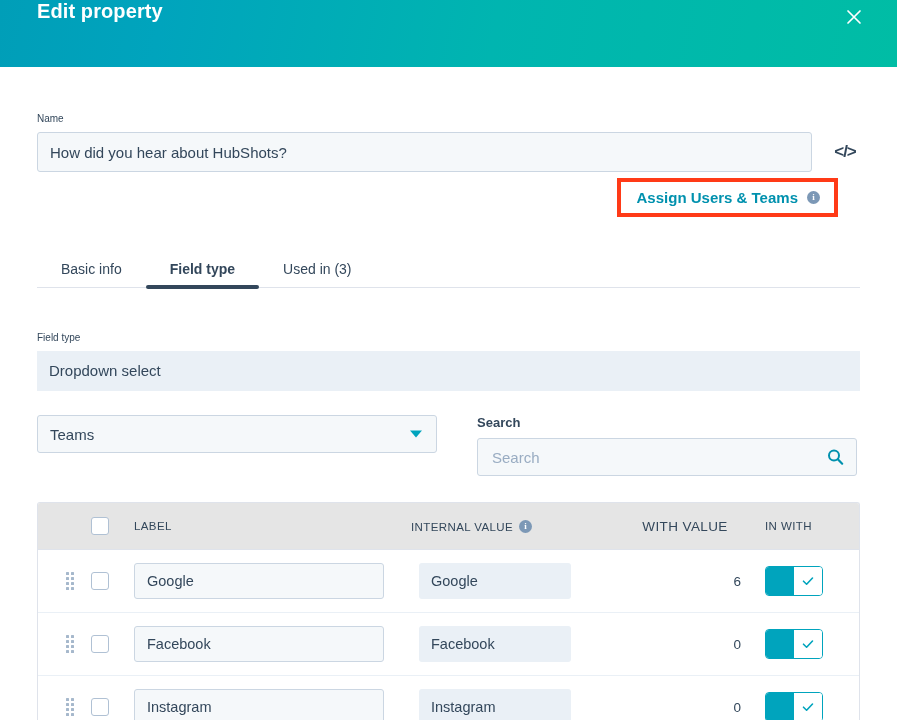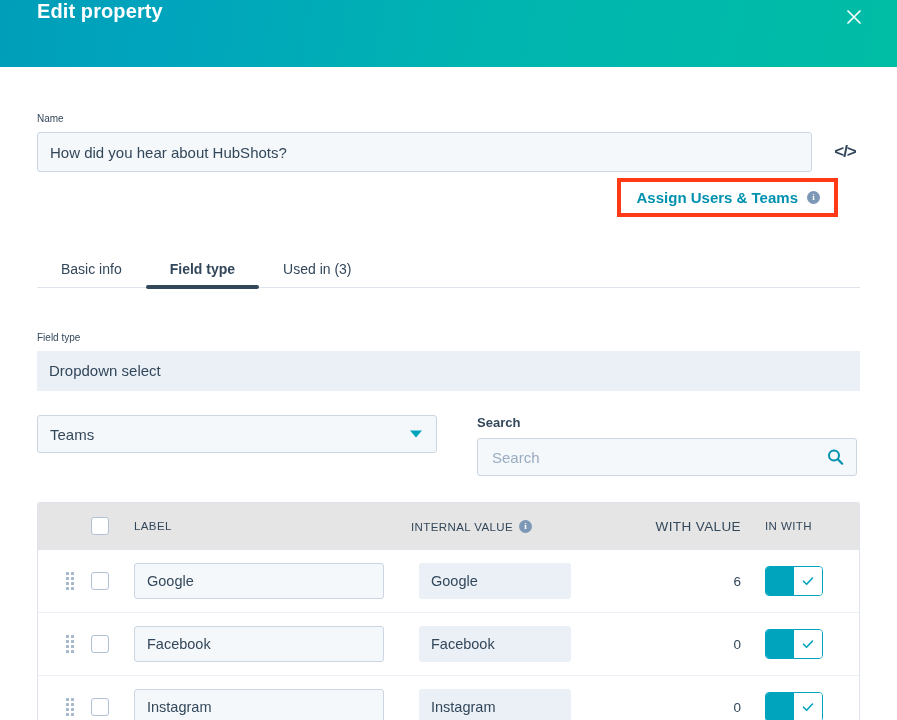--- a/index.html
+++ b/index.html
@@ -265,21 +265,21 @@
     background: #ffffff;
   }
   .c-handle { width: 36px; display: flex; justify-content: flex-end; padding-left: 12px; box-sizing: border-box;}
   .c-check  { width: 52px; display: flex; justify-content: center; }
   .c-label  { flex: 1 1 auto; padding-left: 8px; }
   .c-internal { width: 210px; }
   .c-withvalue { width: 112px; text-align: right; font-size: 13.5px; }
   .c-informs { width: 118px; padding-left: 24px; box-sizing: border-box; }
 
   .opt-head .c-label { padding-left: 8px; }
-  .opt-head .c-withvalue { text-align: right; padding-left: 8px; }
+  .opt-head .c-withvalue { text-align: center; padding-left: 8px; }
 
   .drag-dots {
     display: grid;
     grid-template-columns: repeat(2, 3px);
     grid-template-rows: repeat(4, 3px);
     gap: 2px;
     cursor: grab;
   }
   .drag-dots i {
     display: block;

